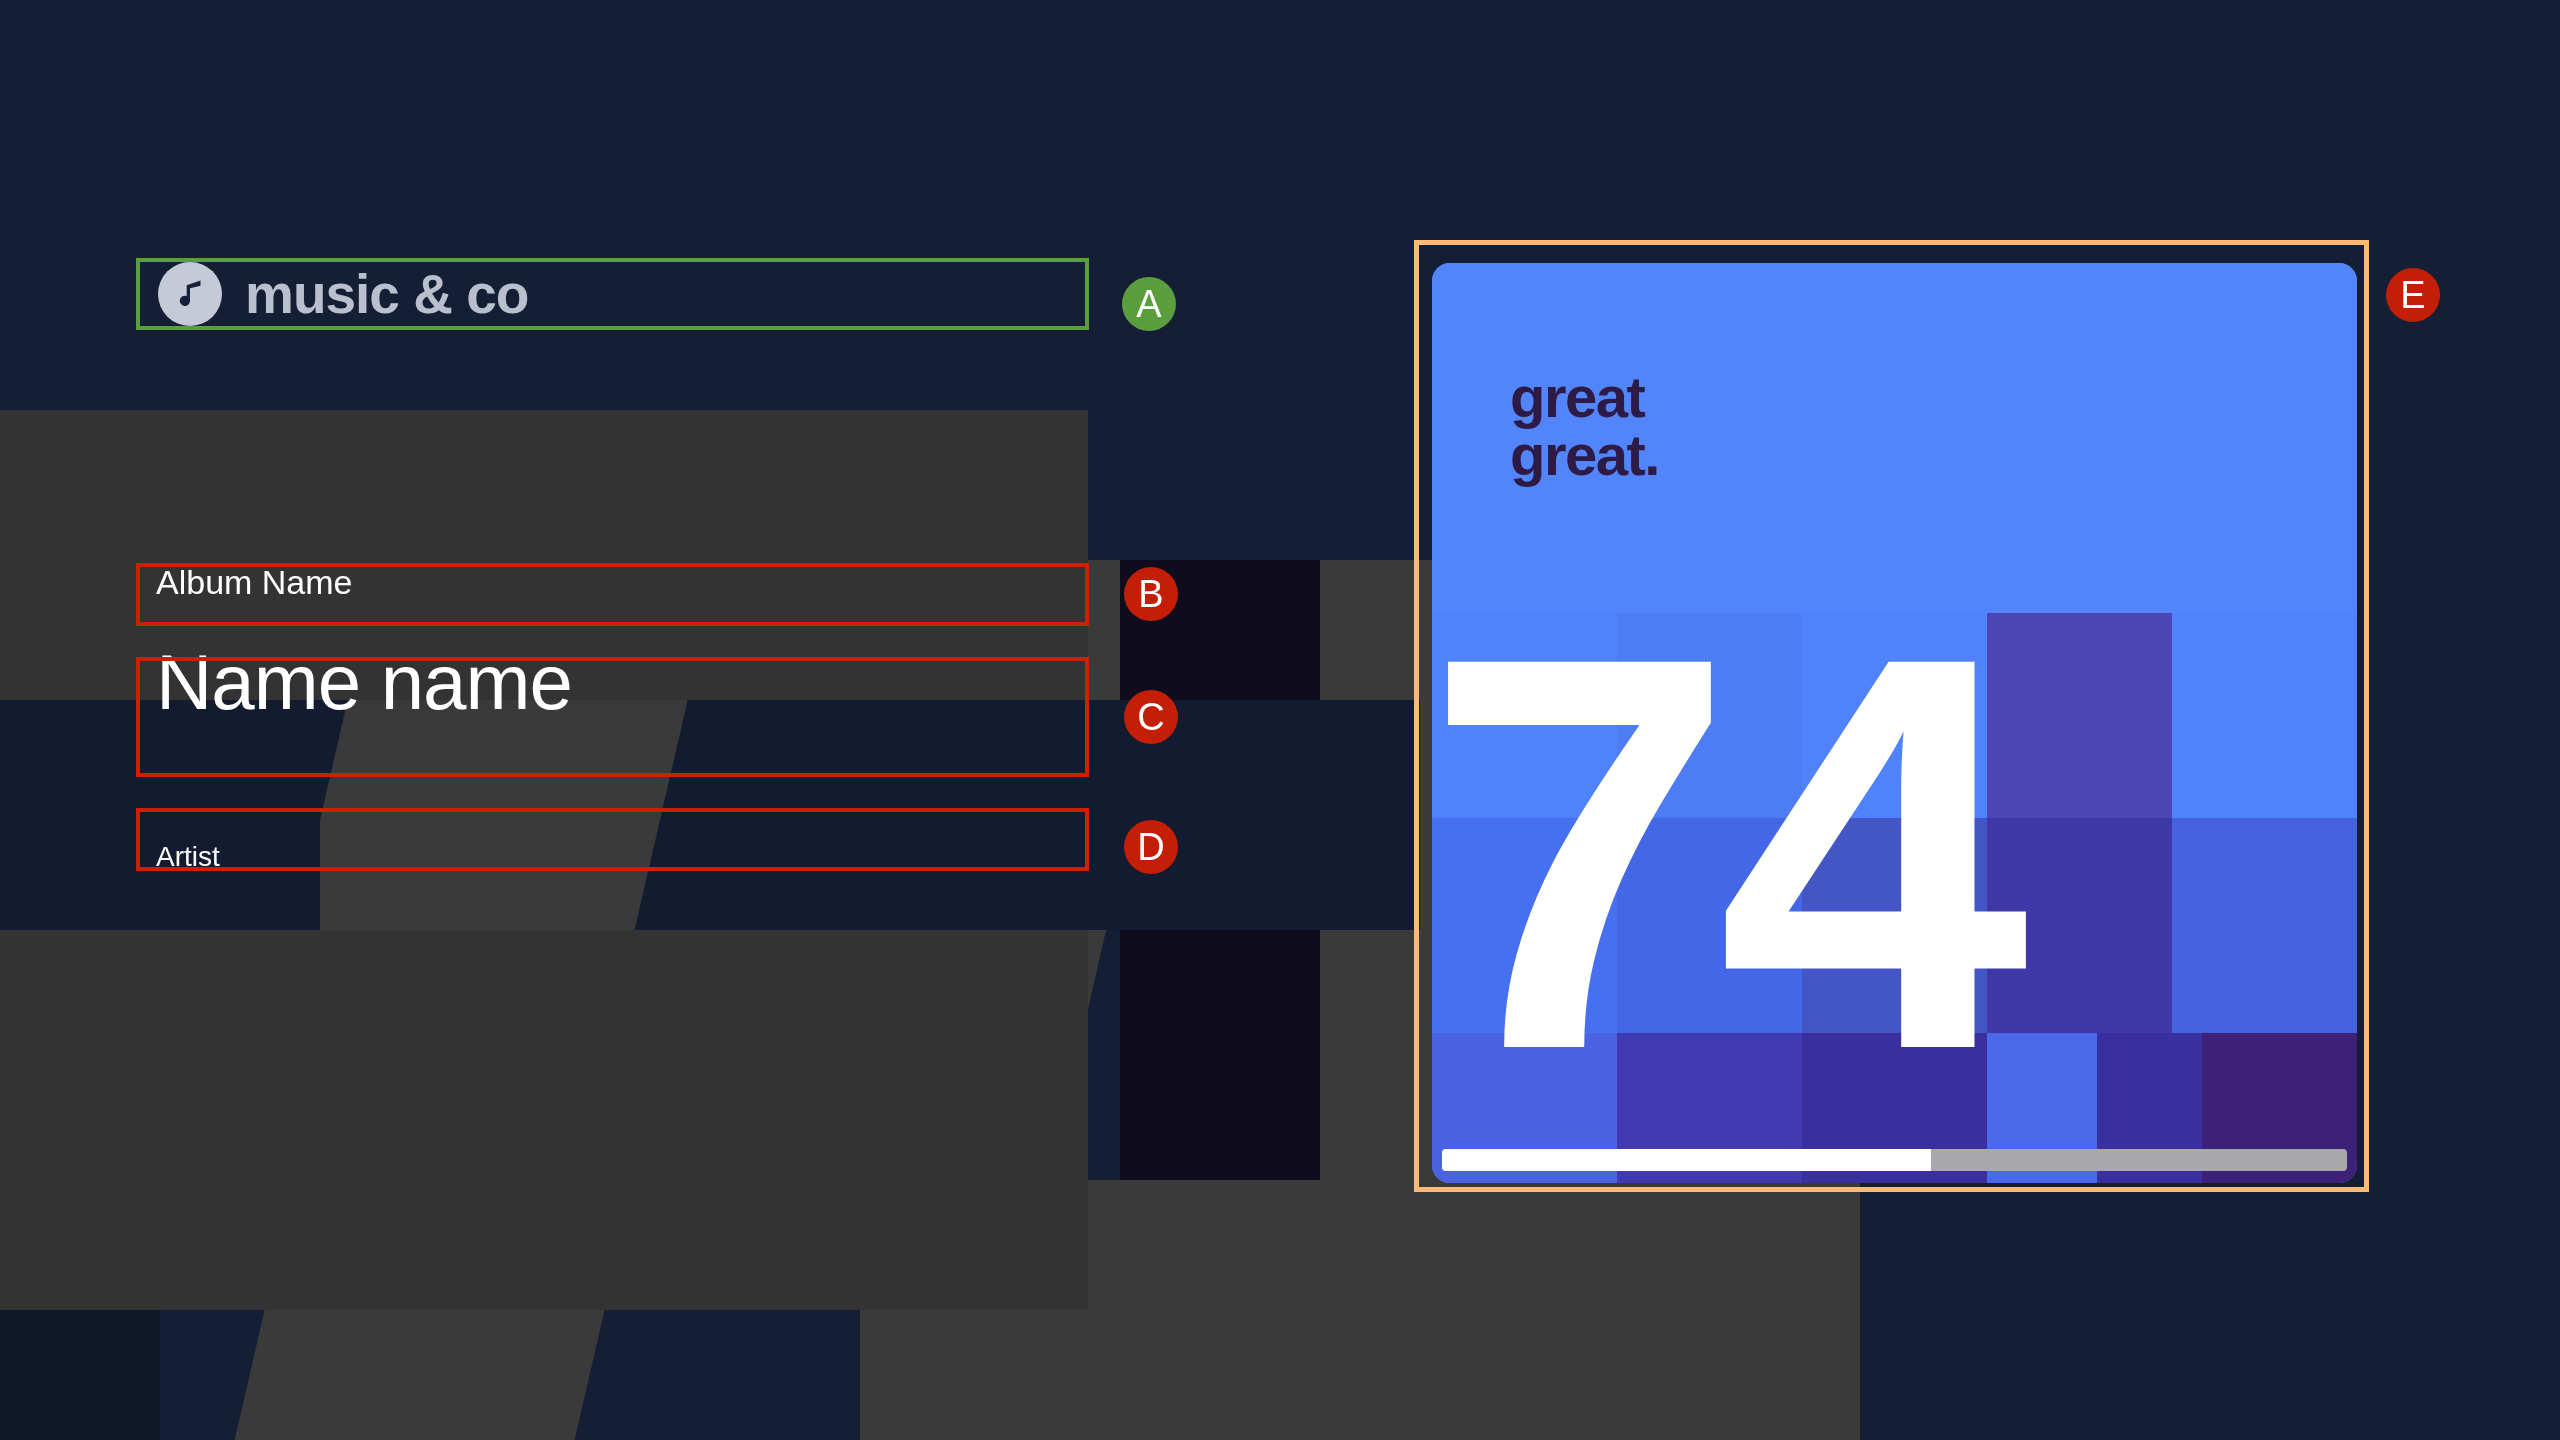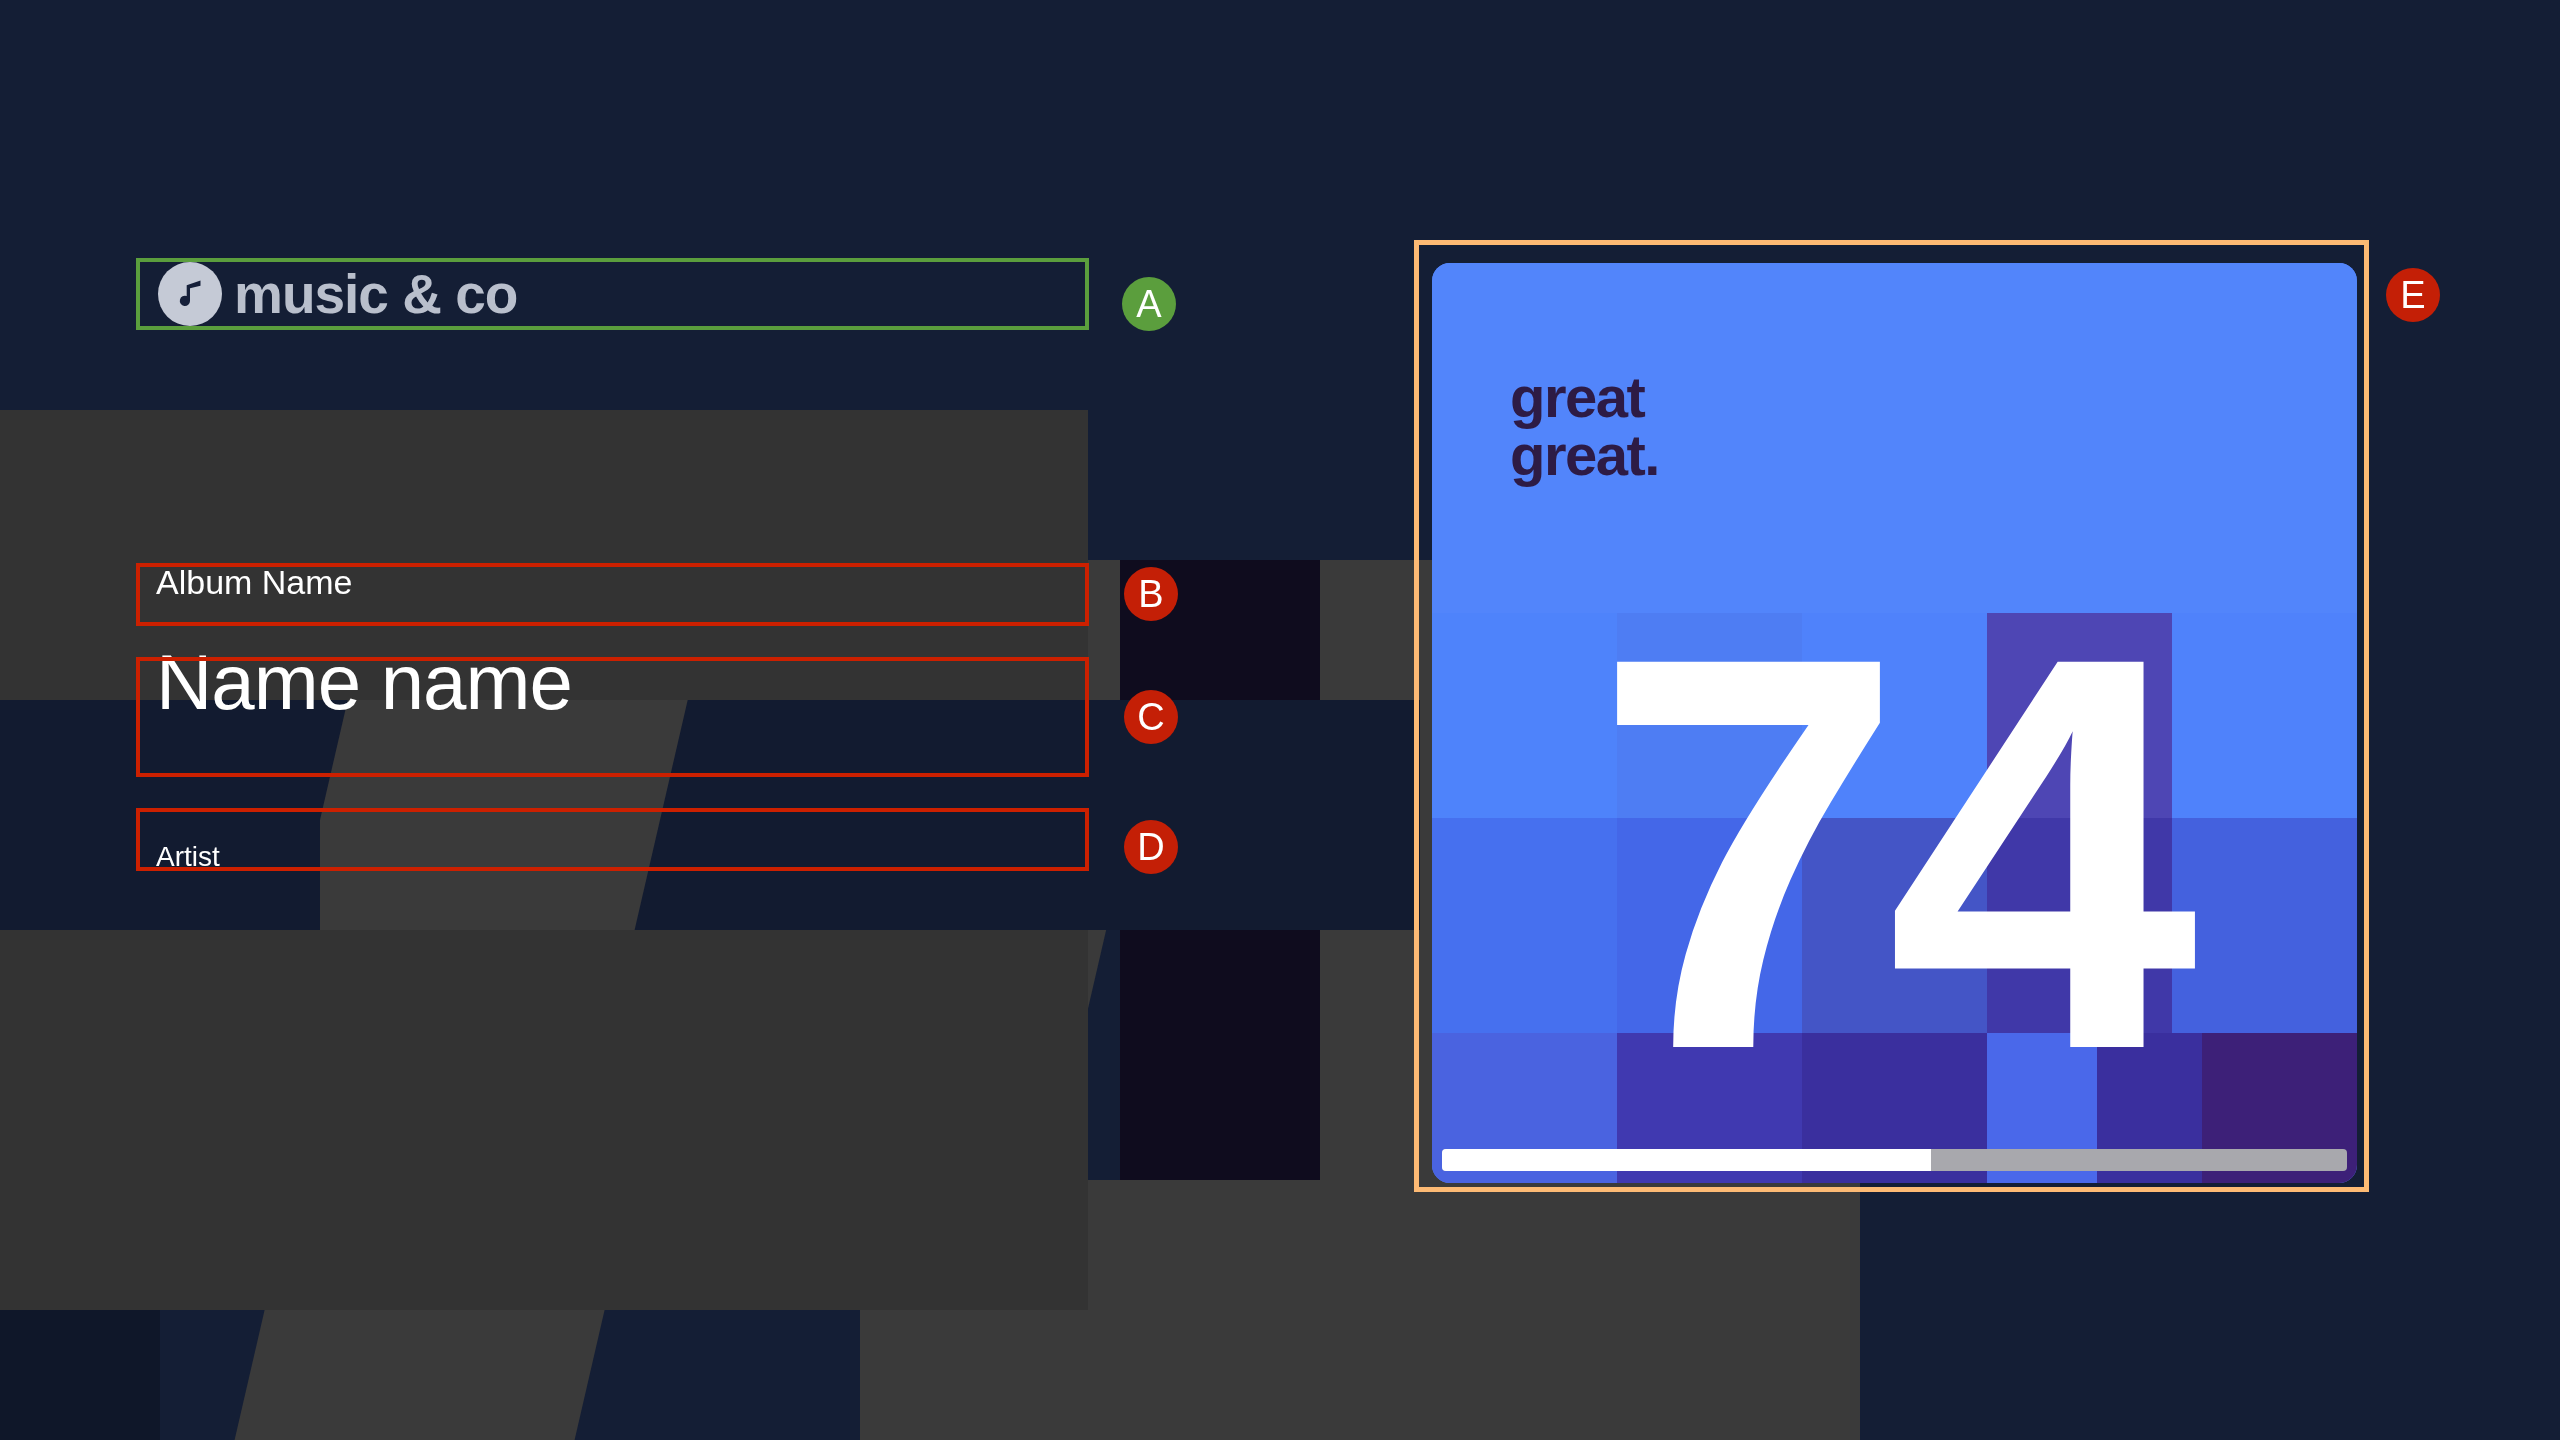--- a/index.html
+++ b/index.html
@@ -61,21 +61,21 @@
 
   
   #brand-row {
     position: absolute;
     left: 136px;
     top: 258px;
     width: 953px;
     height: 72px;
     display: flex;
     align-items: center;
-    gap: 12px;
+    gap: 23px;
     padding-left: 22px;
     box-sizing: border-box;
   }
   #brand-logo {
     width: 64px;
     height: 64px;
     border-radius: 50%;
     background: #c5cad6;
     display: flex;
     align-items: center;
@@ -146,21 +146,20 @@
     left: -8px;
     top: 310px;
     width: 100%;
     color: #ffffff;
     font-size: 560px;
     font-weight: 700;
     line-height: 1;
     letter-spacing: -18px;
     font-family: "Liberation Sans", sans-serif;
     z-index: 6;
-    text-align: center;
   }
   #progress-track {
     position: absolute;
     left: 10px;
     bottom: 12px;
     width: 905px;
     height: 22px;
     background: #a8a8ad;
     border-radius: 4px;
     overflow: hidden;

